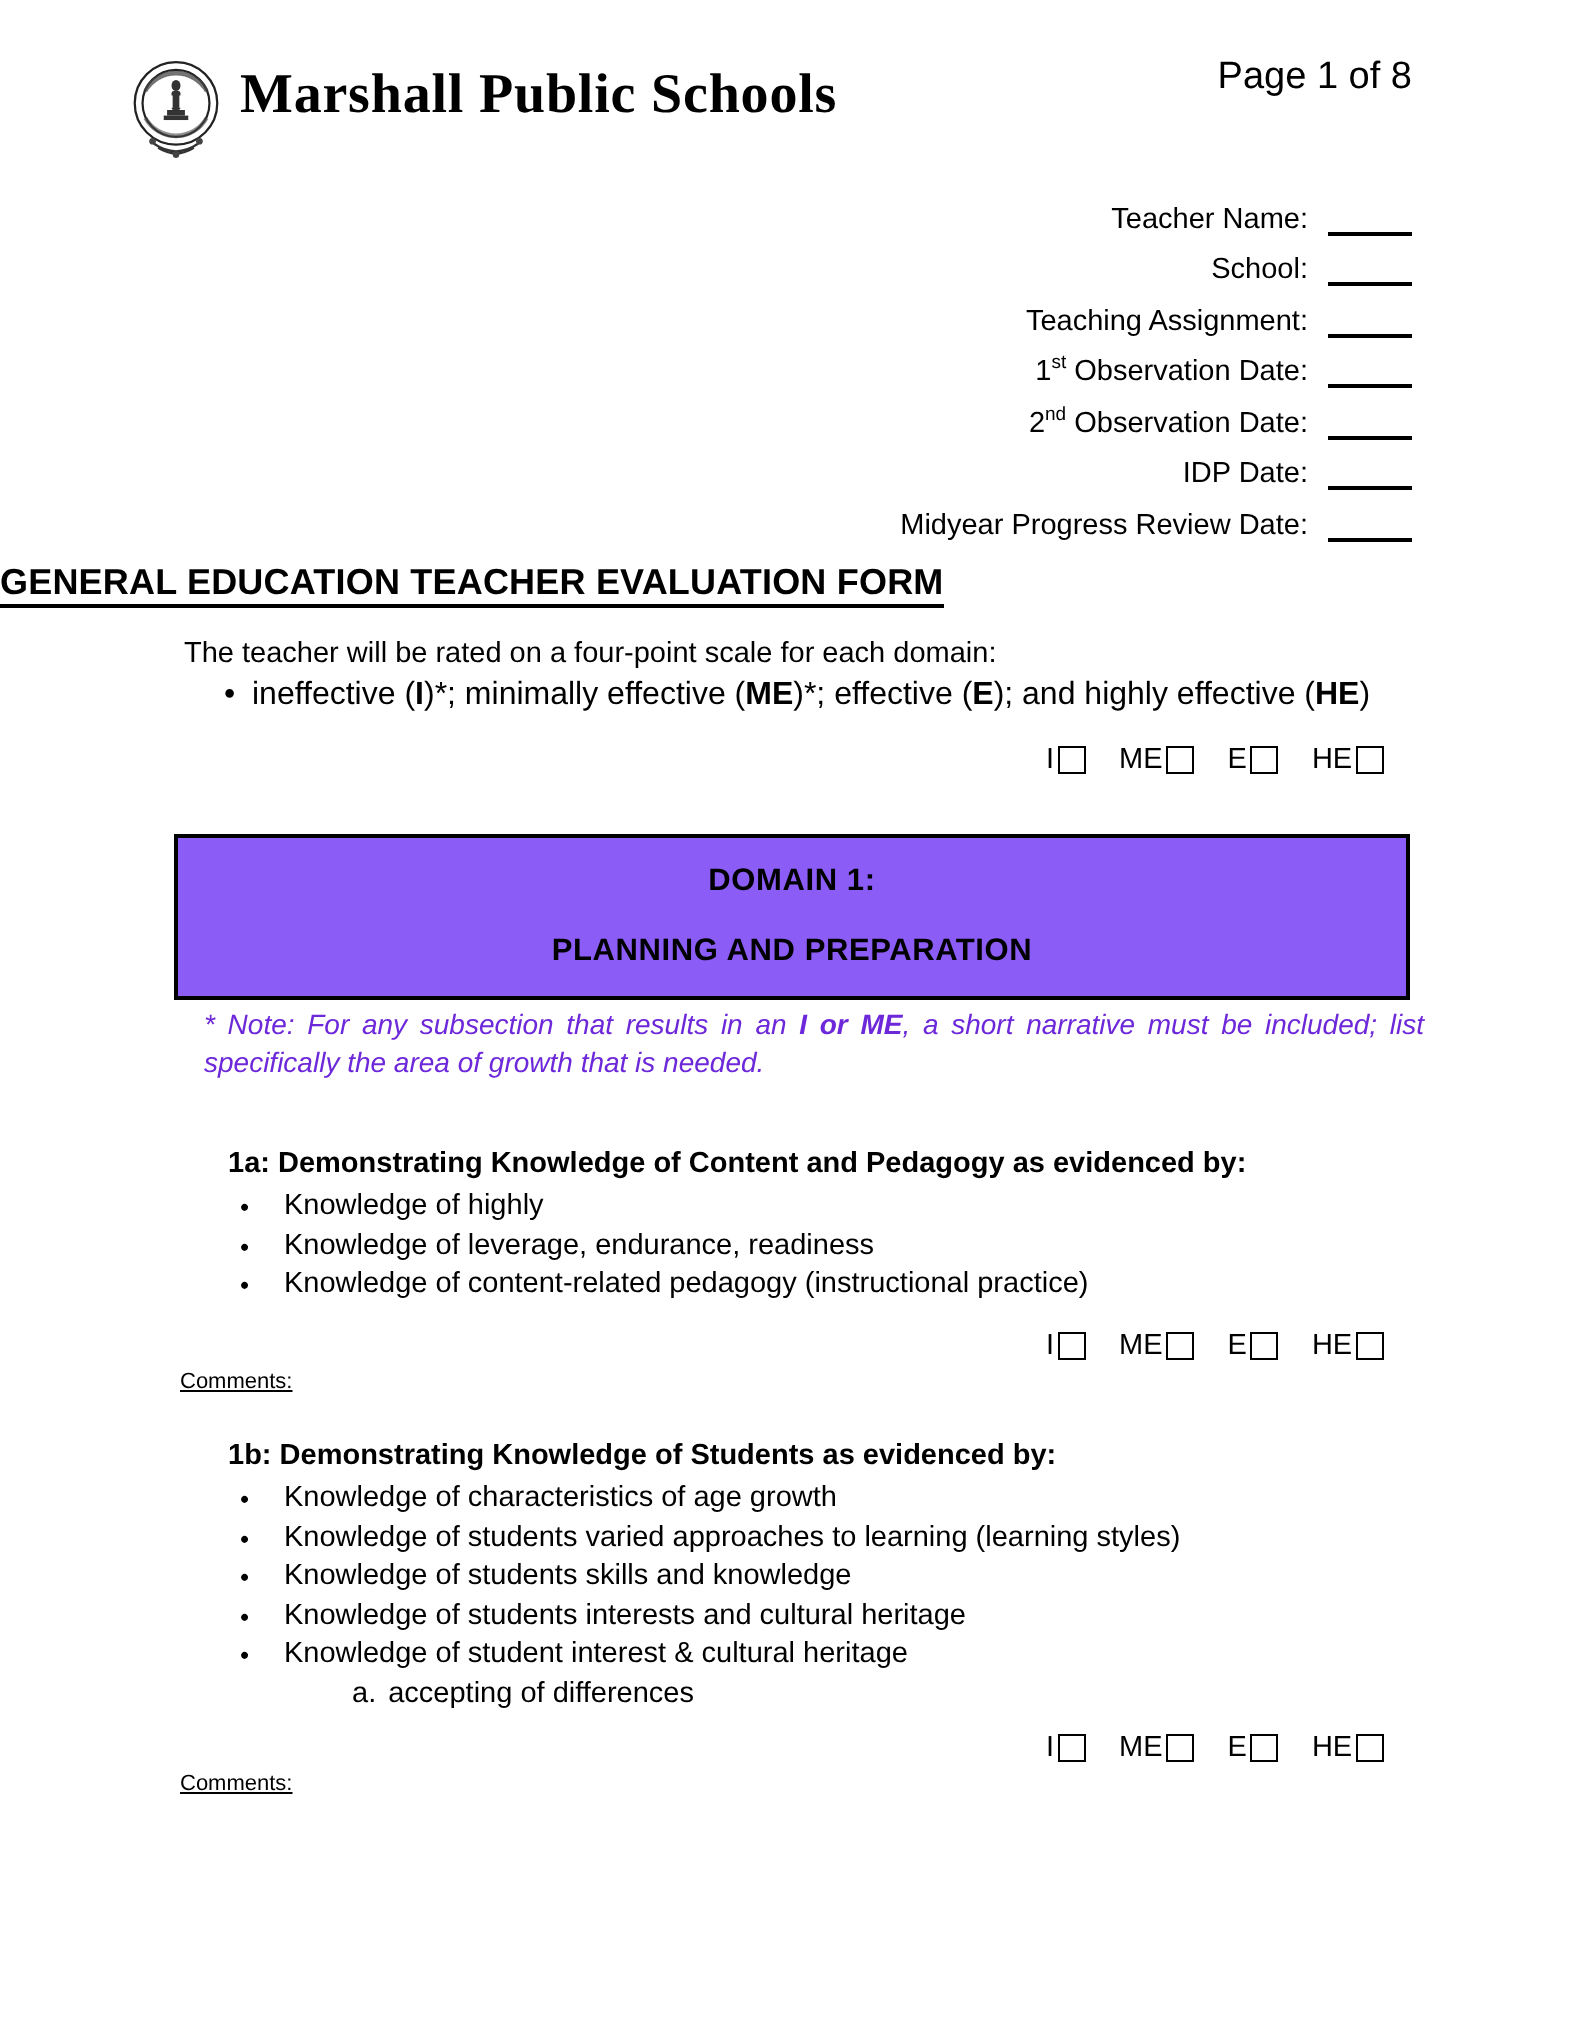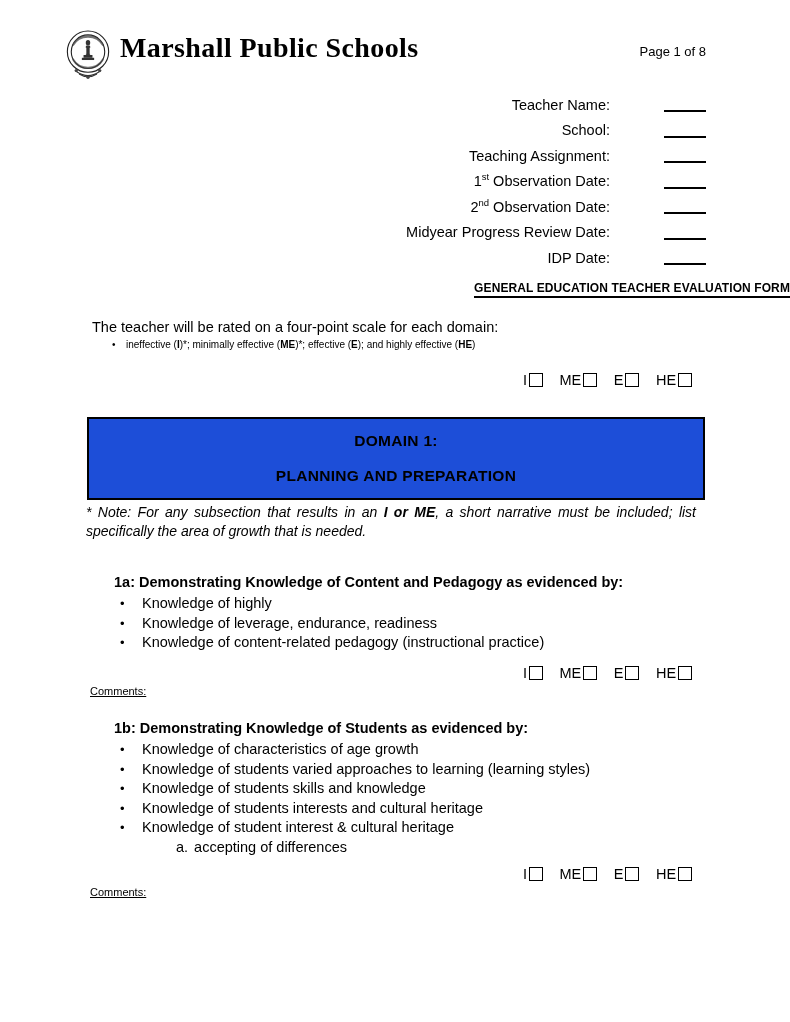--- a/index.html
+++ b/index.html
@@ -45,38 +45,37 @@
     top: 8px;
     font-family: "Liberation Serif", serif;
     font-size: 28px;
     font-weight: bold;
     letter-spacing: .4px;
     white-space: nowrap;
   }
   .page-num {
     position: absolute;
     right: 0px;
-    top: 20px;
-    font-size: 13px;
+    top: 4px;
+    font-size: 19px;
     white-space: nowrap;
   }
 
   
   .fields {
     position: absolute;
     left: 330px;
     top: 92px;
     width: 376px;
   }
   .field-row {
     display: flex;
-    align-items: center;
+    align-items: flex-end;
     justify-content: flex-end;
     height: 25.5px;
-    gap: 44px;
   }
   .field-label {
     font-size: 14.5px;
     white-space: nowrap;
     text-align: right;
   }
   .field-label sup {
     font-size: 9.5px;
     vertical-align: super;
     line-height: 0;
@@ -89,42 +88,42 @@
     height: 13px;
     flex: 0 0 auto;
   }
 
   
   .form-title {
     position: absolute;
     left: 0;
     top: 281px;
     width: 790px;
-    text-align: right;
-    font-size: 12px;
+    text-align: left;
+    font-size: 18px;
     font-weight: bold;
     letter-spacing: .1px;
   }
   .form-title span {
     border-bottom: 2px solid #000;
     padding-bottom: 1px;
   }
 
   
   .scale-intro {
     position: absolute;
     left: 92px;
     top: 319px;
     font-size: 14.5px;
   }
   .scale-bullet {
     position: absolute;
     left: 112px;
     top: 339px;
-    font-size: 10px;
+    font-size: 16px;
     white-space: nowrap;
   }
   .scale-bullet .dot {
     display: inline-block;
     width: 14px;
   }
 
   
   .rating-row {
     position: absolute;
@@ -152,44 +151,44 @@
   #rating-1a     { left: 523px; top: 665px; }
   #rating-1b     { left: 523px; top: 866px; }
 
   
   .domain-box {
     position: absolute;
     left: 87px;
     top: 417px;
     width: 618px;
     height: 83px;
-    background: #1d4ed8;
+    background: #8b5cf6;
     border: 2.2px solid #000;
     box-sizing: border-box;
     display: flex;
     flex-direction: column;
     align-items: center;
     justify-content: center;
   }
   .domain-line {
     font-size: 15.5px;
     font-weight: bold;
     letter-spacing: .3px;
   }
   .domain-line.first { margin-bottom: 17px; }
 
   
   .note {
     position: absolute;
-    left: 86px;
+    left: 102px;
     top: 503px;
     width: 610px;
     font-size: 14px;
     font-style: italic;
-    color: #000000;
+    color: #6d28d9;
     text-align: justify;
     line-height: 19px;
   }
   .note b { font-weight: bold; font-style: italic; }
 
   
   .section-head {
     position: absolute;
     left: 90px;
     font-size: 14.5px;
@@ -297,26 +296,26 @@
       <div class="field-label"><span>1</span><sup>st</sup><span> Observation Date:</span></div>
       <div class="field-blank"></div>
     </div>
 
     <div class="field-row">
       <div class="field-label"><span>2</span><sup>nd</sup><span> Observation Date:</span></div>
       <div class="field-blank"></div>
     </div>
 
     <div class="field-row">
+      <div class="field-label">IDP Date:</div>
+      <div class="field-blank"></div>
+    </div>
+
+    <div class="field-row">
       <div class="field-label">Midyear Progress Review Date:</div>
-      <div class="field-blank"></div>
-    </div>
-
-    <div class="field-row">
-      <div class="field-label">IDP Date:</div>
       <div class="field-blank"></div>
     </div>
 
   </div>
 
   <div class="form-title">
     <span>GENERAL EDUCATION TEACHER EVALUATION FORM</span>
   </div>
 
   <div class="scale-intro">The teacher will be rated on a four-point scale for each domain:</div>

